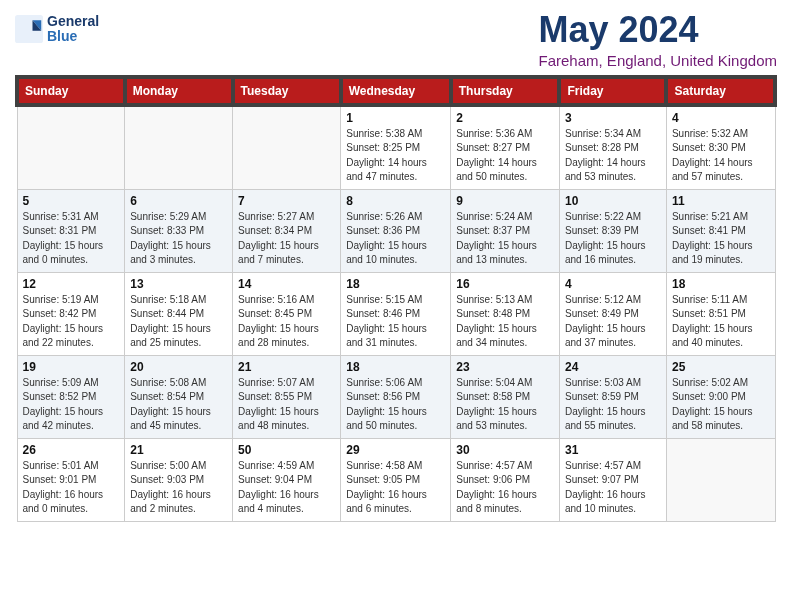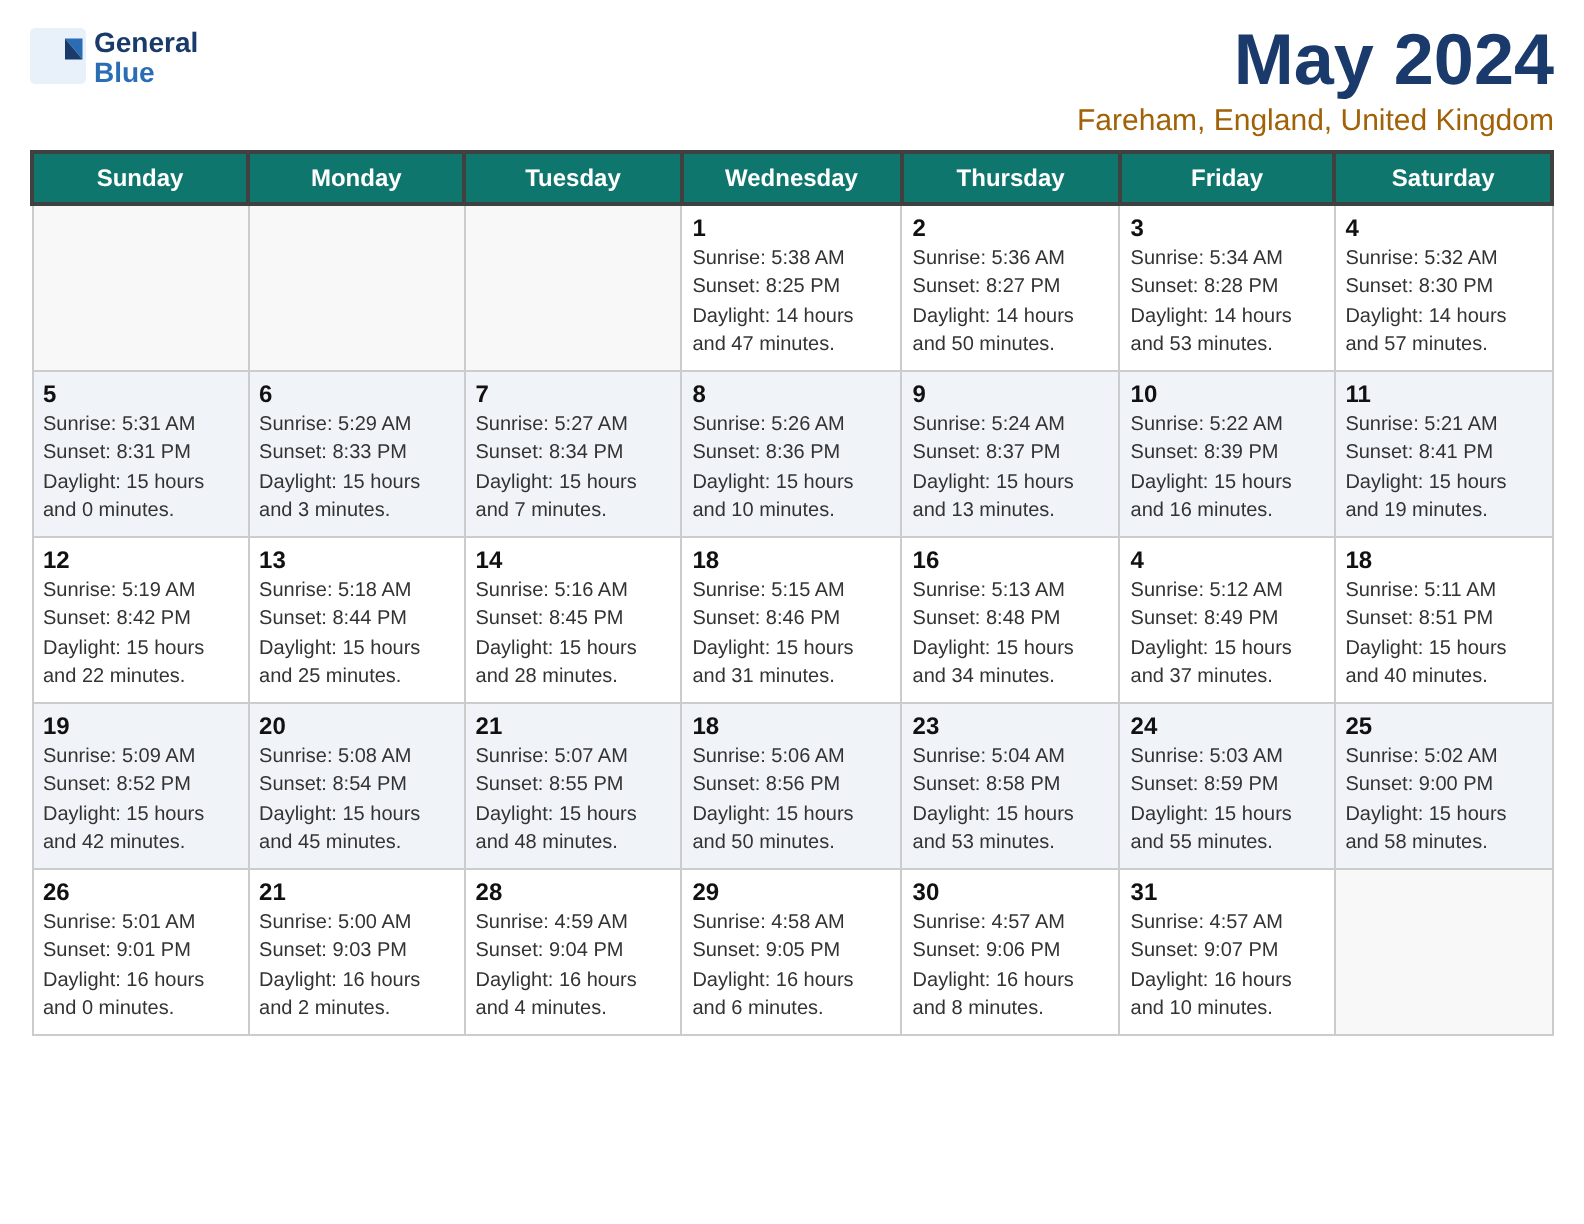--- a/index.html
+++ b/index.html
@@ -15,54 +15,54 @@
       padding: 10px 15px;
     }
     .header {
       display: flex;
       align-items: flex-start;
       justify-content: space-between;
       margin-bottom: 6px;
     }
     .logo {
       display: flex;
+      align-items: center;
       margin-top: 4px;
     }
     .logo-icon {
       width: 28px;
       height: 28px;
       margin-right: 4px;
     }
     .title-block {
-      text-align: right;
     }
     .month-title {
       font-size: 36px;
       font-weight: bold;
       color: #1a3a6b;
       line-height: 1.1;
     }
     .location {
       font-size: 15px;
-      color: #a16207;
+      color: #701a75;
       margin-top: 2px;
     }
     .calendar {
       width: 100%;
       border-collapse: collapse;
       font-size: 10.5px;
     }
     .calendar th {
-      background-color: #0f766e;
+      background-color: #b91c1c;
       color: #fff;
-      text-align: center;
+      text-align: left;
       padding: 5px 6px;
       font-size: 12px;
       font-weight: bold;
-      border: 2px solid #404040;
+      border: 4px solid #404040;
     }
     .calendar td {
       border: 1px solid #ccc;
       vertical-align: top;
       padding: 4px 5px;
       height: 80px;
       width: 113px;
       background: #fff;
     }
     .calendar td.empty {
@@ -235,21 +235,21 @@
         <tr>
           <td>
             <div class="day-num">26</div>
             <div class="day-info">Sunrise: 5:01 AM<br>Sunset: 9:01 PM<br>Daylight: 16 hours<br>and 0 minutes.</div>
           </td>
           <td>
             <div class="day-num">21</div>
             <div class="day-info">Sunrise: 5:00 AM<br>Sunset: 9:03 PM<br>Daylight: 16 hours<br>and 2 minutes.</div>
           </td>
           <td>
-            <div class="day-num">28</div>
+            <div class="day-num">50</div>
             <div class="day-info">Sunrise: 4:59 AM<br>Sunset: 9:04 PM<br>Daylight: 16 hours<br>and 4 minutes.</div>
           </td>
           <td>
             <div class="day-num">29</div>
             <div class="day-info">Sunrise: 4:58 AM<br>Sunset: 9:05 PM<br>Daylight: 16 hours<br>and 6 minutes.</div>
           </td>
           <td>
             <div class="day-num">30</div>
             <div class="day-info">Sunrise: 4:57 AM<br>Sunset: 9:06 PM<br>Daylight: 16 hours<br>and 8 minutes.</div>
           </td>

